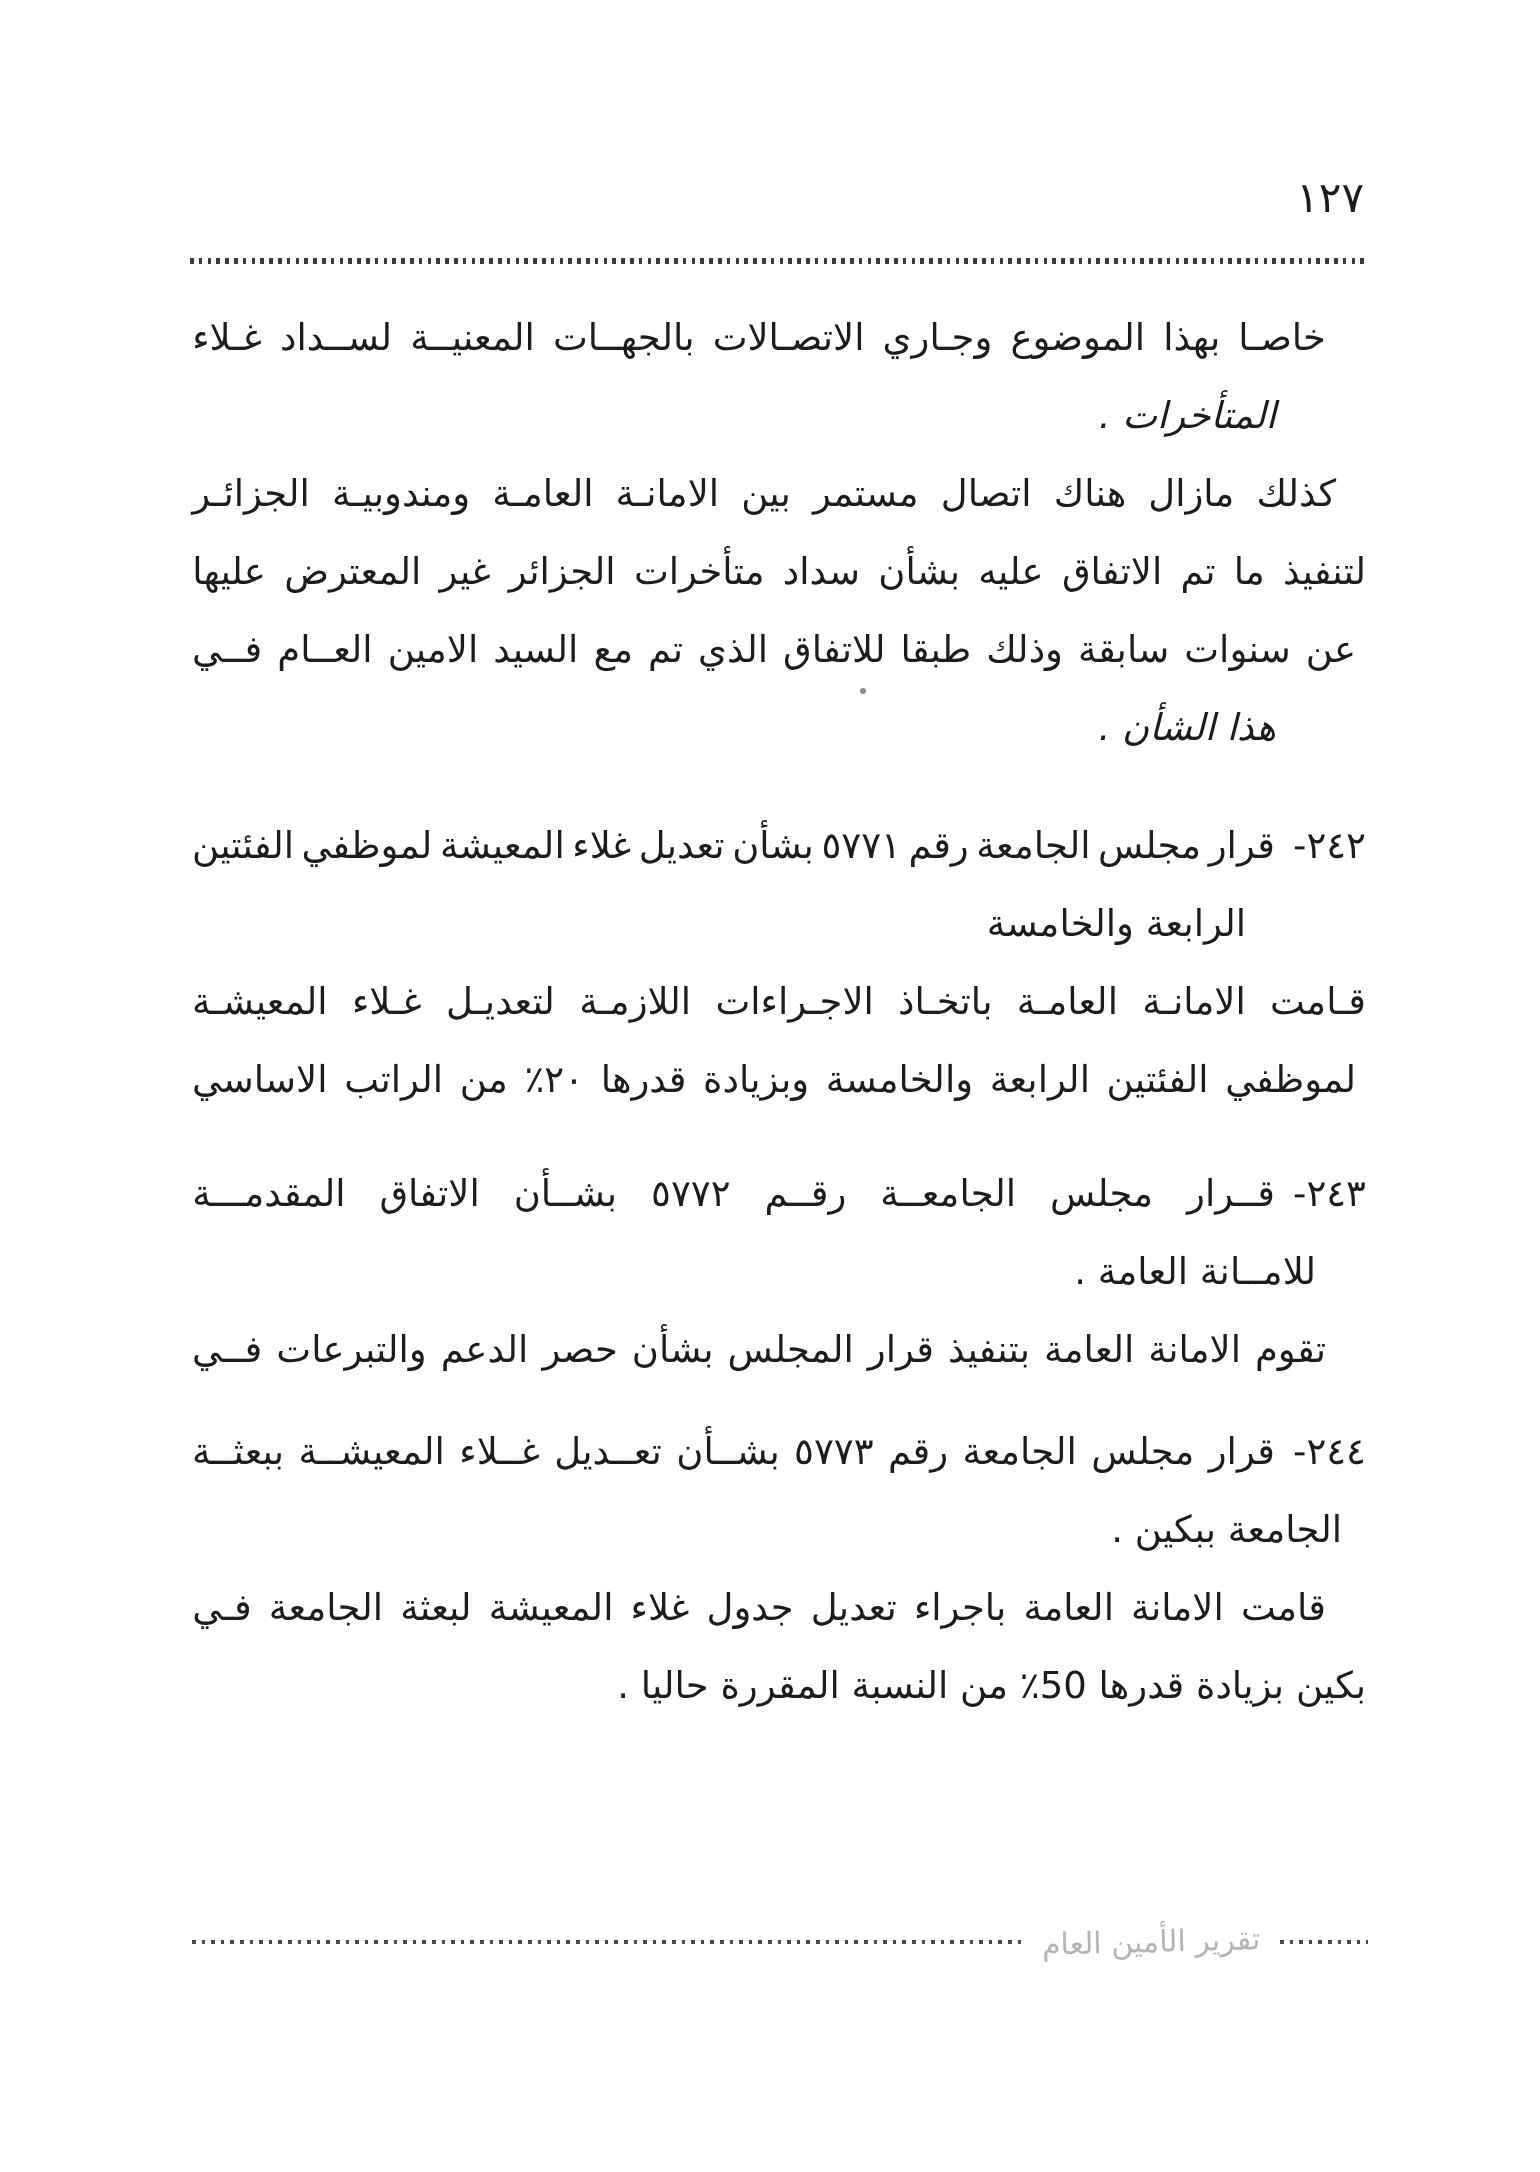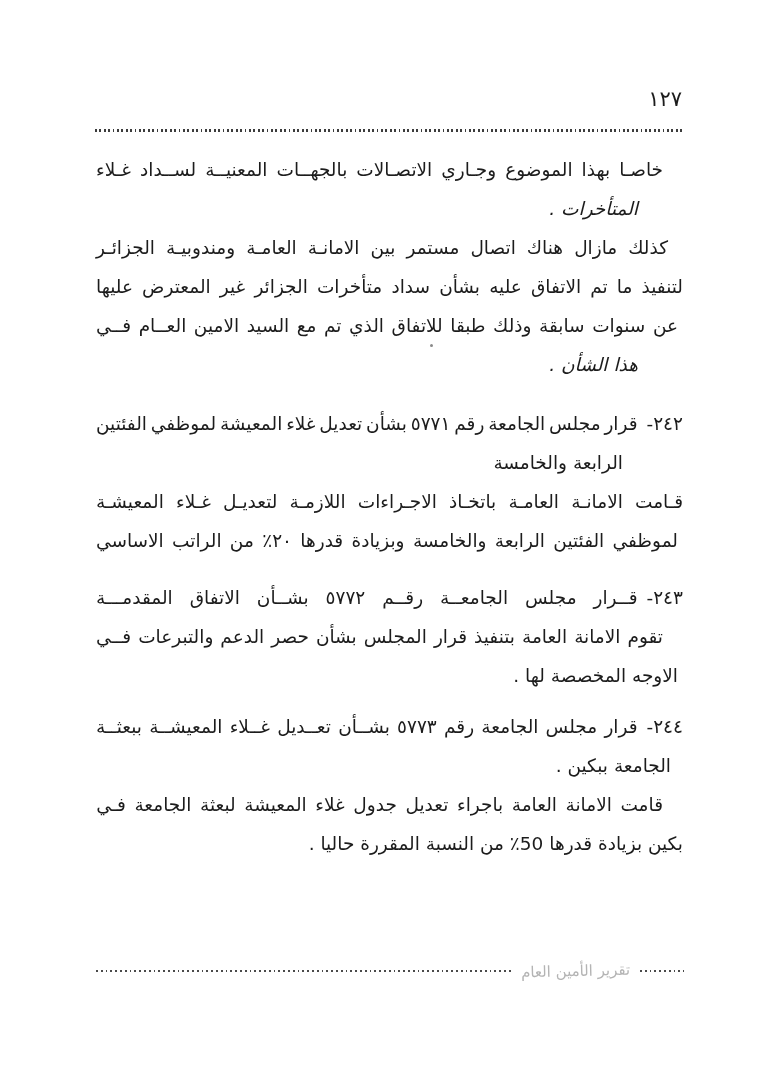--- a/index.html
+++ b/index.html
@@ -175,34 +175,34 @@
             <span>قــرار</span>
             <span>مجلس</span>
             <span>الجامعــة</span>
             <span>رقــم</span>
             <span>٥٧٧٢</span>
             <span>بشــأن</span>
             <span>الاتفاق</span>
             <span>المقدمـــة</span>
           </span>
       </div>
+      <div class="line pr25">للامــانة العامة .</div>
       <div class="line pr20" data-justify="true">
           <span>تقوم</span>
           <span>الامانة</span>
           <span>العامة</span>
           <span>بتنفيذ</span>
           <span>قرار</span>
           <span>المجلس</span>
           <span>بشأن</span>
           <span>حصر</span>
           <span>الدعم</span>
           <span>والتبرعات</span>
           <span>فــي</span>
         </div>
-      <div class="line pr5">الاوجه المخصصة لها .</div>
     </div>
 
     <div class="item item-244">
       <div class="line head">
         <span class="item-num">٢٤٤-</span>
         <span class="head-text" data-justify="true">
             <span>قرار</span>
             <span>مجلس</span>
             <span>الجامعة</span>
             <span>رقم</span>

